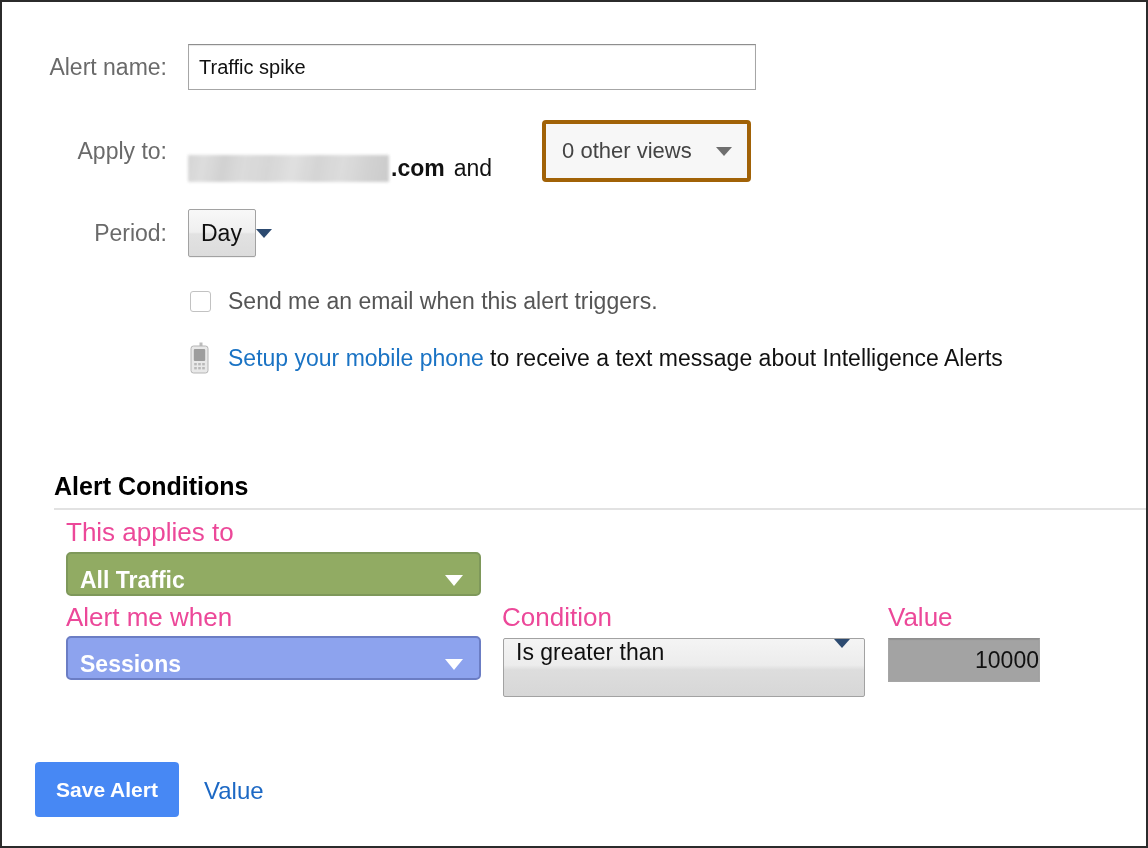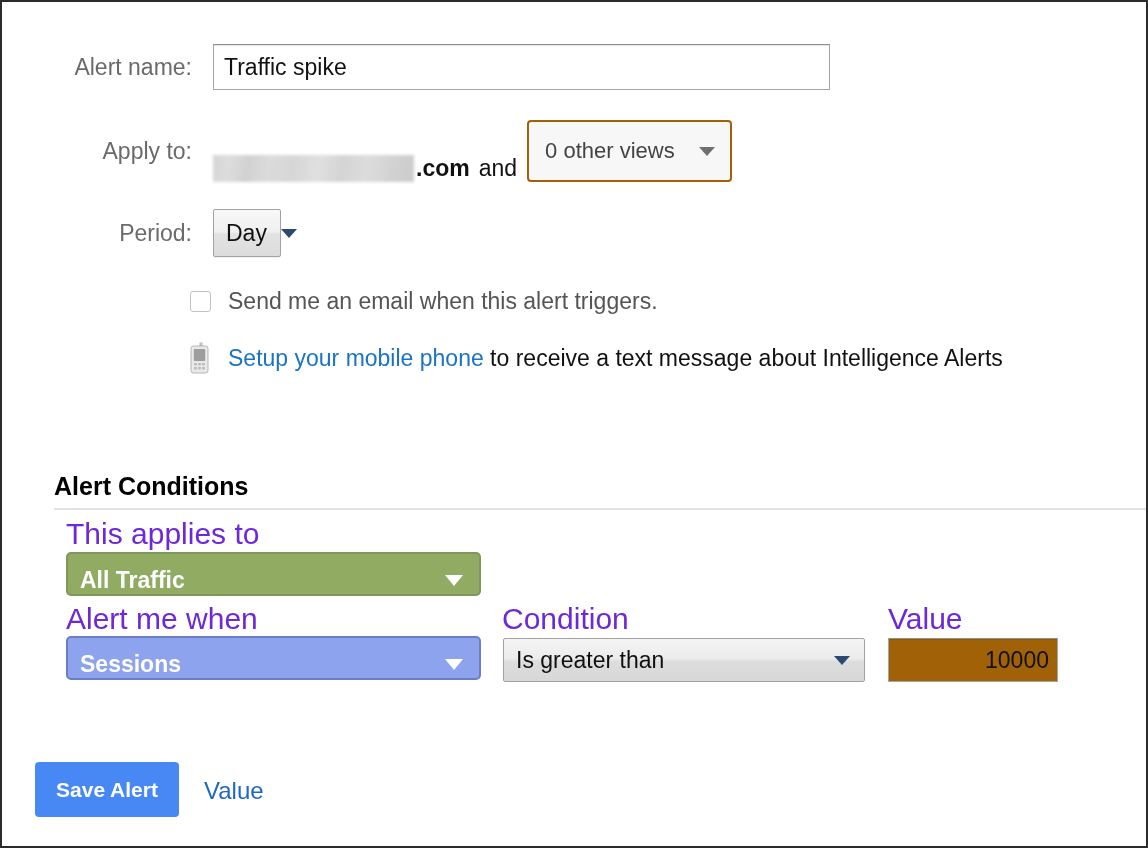--- a/index.html
+++ b/index.html
@@ -35,35 +35,34 @@
     left: 0;
   }
   .row-label {
     width: 165px;
     text-align: right;
     color: #6a6a6a;
     font-size: 23px;
     padding-right: 0;
     white-space: nowrap;
     line-height: 1;
-    padding-left: 25px;
   }
 
   
   #row-alert-name { top: 42px; }
   .text-input {
     box-sizing: border-box;
     margin-left: 21px;
-    width: 617px;
+    width: 568px;
     height: 46px;
     border: 1px solid #a6a6a6;
     border-top-color: #8e8e8e;
     background: #ffffff;
     font-family: "Liberation Sans", sans-serif;
-    font-size: 23px;
+    font-size: 20px;
     color: #111;
     padding: 0 10px;
     outline: none;
     box-shadow: inset 0 1px 1px rgba(0,0,0,0.10);
   }
 
   
   #row-apply-to { top: 118px; }
   .apply-wrap {
     margin-left: 21px;
@@ -91,28 +90,29 @@
   .and-word {
     font-size: 23px;
     color: #111;
     margin-left: 9px;
     margin-right: 10px;
   }
   .soft-select {
     box-sizing: border-box;
     height: 62px;
     min-width: 195px;
-    border: 2px solid #a16207;
+    border: 4px solid #a16207;
     border-radius: 4px;
     background: #f7f7f7;
     display: flex;
     align-items: center;
     justify-content: space-between;
     padding: 0 15px 0 16px;
     cursor: pointer;
+    margin-left: 40px;
   }
   .soft-select .ss-text {
     font-size: 22px;
     color: #444;
     white-space: nowrap;
   }
   .tri-gray {
     width: 0; height: 0;
     border-left: 8px solid transparent;
     border-right: 8px solid transparent;
@@ -208,22 +208,22 @@
     position: absolute;
     top: 506px;
     left: 52px;
     width: 1092px;
     height: 2px;
     background: #e2e2e2;
   }
 
   .cond-label {
     position: absolute;
-    font-size: 30px;
-    color: #6d28d9;
+    font-size: 26px;
+    color: #ec4899;
     white-space: nowrap;
     text-align: right;
   }
   #label-this-applies-to { top: 515px; left: 64px; }
   #label-alert-me-when   { top: 600px; left: 64px; }
   #label-condition       { top: 600px; left: 500px; }
   #label-value           { top: 600px; left: 886px; }
 
   .color-select {
     position: absolute;
@@ -255,50 +255,50 @@
   }
   #select-sessions {
     top: 634px; left: 64px; width: 415px;
     background: #8da3ee;
     border: 2px solid #6b7dc4;
   }
 
   #select-condition {
     position: absolute;
     top: 636px; left: 501px;
-    width: 362px; height: 44px;
+    width: 362px; height: 59px;
     box-sizing: border-box;
     border: 1px solid #a2a2a2;
     border-radius: 2px;
     background: linear-gradient(180deg, #f4f4f4 0%, #ececec 46%, #dddddd 54%, #d7d7d7 100%);
     display: flex;
-    align-items: center;
+    align-items: flex-start;
     justify-content: space-between;
     padding: 0 14px 0 12px;
     cursor: pointer;
   }
   #select-condition .gs-text {
     font-size: 23px;
     color: #101010;
     white-space: nowrap;
   }
 
   #input-value {
     position: absolute;
     top: 636px; left: 886px;
-    width: 170px; height: 44px;
+    width: 152px; height: 44px;
     box-sizing: border-box;
     border: 1px solid #a6a6a6;
     border-top-color: #8e8e8e;
-    background: #a16207;
+    background: #a3a3a3;
     font-family: "Liberation Sans", sans-serif;
     font-size: 23px;
     color: #111;
     text-align: right;
-    padding: 0 8px;
+    padding: 0 0;
     outline: none;
     box-shadow: inset 0 1px 1px rgba(0,0,0,0.10);
   }
 
   
   #save-alert-button {
     position: absolute;
     top: 760px; left: 33px;
     width: 144px; height: 55px;
     box-sizing: border-box;

